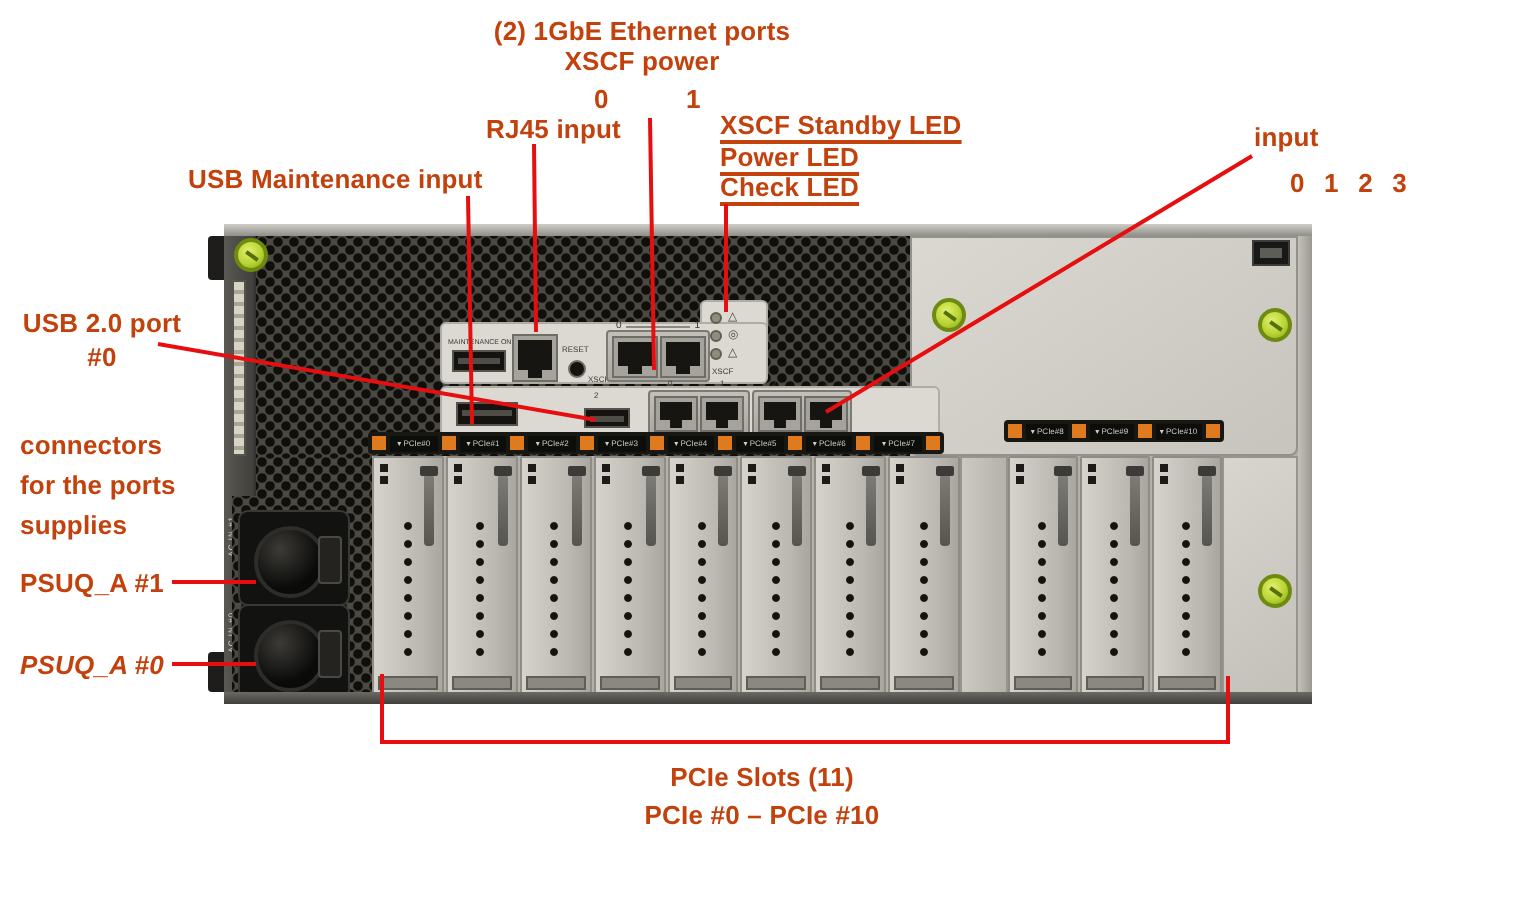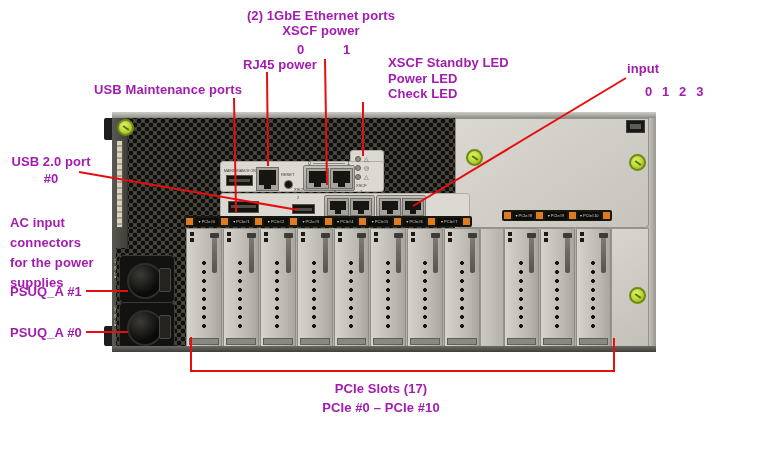--- a/index.html
+++ b/index.html
@@ -1,22 +1,22 @@
 <!DOCTYPE html>
 <html><head>
 <meta charset="utf-8">
 <style>
   html,body{margin:0;padding:0;background:#fff;}
   .diagram{position:relative;width:758px;height:458px;background:#fff;overflow:hidden;
            font-family:"Liberation Sans",sans-serif;}
   .abs{position:absolute;}
   
-  .lbl{position:absolute;font-weight:bold;font-size:13px;color:#a21caf;line-height:15px;letter-spacing:.1px;white-space:nowrap;}
+  .lbl{position:absolute;font-weight:bold;font-size:13px;color:#c2410c;line-height:15px;letter-spacing:.1px;white-space:nowrap;}
   .ctr{text-align:center;}
-  .und{text-decoration-thickness:1.5px;text-underline-offset:2.5px;margin-left:28px;}
+  .und{text-decoration:underline;text-decoration-thickness:1.5px;text-underline-offset:2.5px;}
   
   .chassis{left:112px;top:112px;width:544px;height:240px;background:#b2b0a9;border:1px solid #6f6e69;border-radius:2px;box-sizing:border-box;}
   .top-rail{left:112px;top:112px;width:544px;height:7px;background:linear-gradient(#cfcdc6,#8f8e88);border-bottom:1px solid #5c5b57;box-sizing:border-box;}
   .bot-rail{left:112px;top:346px;width:544px;height:6px;background:linear-gradient(#6b6a64,#3f3e3a);}
   .left-rail{left:112px;top:118px;width:16px;height:228px;background:linear-gradient(90deg,#5a5852,#413f3a);border-right:1px solid #33322e;box-sizing:border-box;}
   .right-rail{left:649px;top:118px;width:7px;height:228px;background:linear-gradient(90deg,#c3c1ba,#9a988f);}
   .ear{left:104px;top:118px;width:8px;height:22px;background:#1e1d1b;border-radius:2px 0 0 2px;}
   .ear2{left:104px;top:326px;width:8px;height:20px;background:#1e1d1b;border-radius:2px 0 0 2px;}
   .sticker{left:116px;top:140px;width:7px;height:88px;background:repeating-linear-gradient(#d8d3c2 0 4px,#a9a493 4px 6px);border:1px solid #55534d;box-sizing:border-box;}
   
@@ -301,52 +301,51 @@
 
   <div class="abs bot-rail"></div>
 
   <div class="lbl ctr" style="left:238px;top:8px;width:166px;">
     <div>(2) 1GbE Ethernet ports</div>
     <div>XSCF power</div>
   </div>
   <span class="lbl" style="left:297px;top:42px;">0</span>
   <span class="lbl" style="left:343px;top:42px;">1</span>
 
-  <span class="lbl" style="left:243px;top:57px;">RJ45 power</span>
+  <span class="lbl" style="left:243px;top:57px;">RJ45 input</span>
 
   <div class="lbl" style="left:360px;top:55px;line-height:15.5px;">
     <div class="und">XSCF Standby LED</div>
     <div class="und">Power LED</div>
     <div class="und">Check LED</div>
   </div>
 
   <div class="lbl" style="left:627px;top:61px;">
     <div>input</div>
   </div>
   <span class="lbl" style="left:645px;top:84px;word-spacing:6px;">0 1 2 3</span>
 
-  <span class="lbl" style="left:94px;top:82px;">USB Maintenance ports</span>
+  <span class="lbl" style="left:94px;top:82px;">USB Maintenance input</span>
 
   <div class="lbl ctr" style="left:6px;top:153px;width:90px;line-height:17px;">
     <div>USB 2.0 port</div>
     <div>#0</div>
   </div>
 
   <div class="lbl" style="left:10px;top:213px;line-height:20px;">
-    <div>AC input</div>
     <div>connectors</div>
-    <div>for the power</div>
+    <div>for the ports</div>
     <div>supplies</div>
   </div>
 
   <span class="lbl" style="left:10px;top:284px;">PSUQ_A #1</span>
-  <span class="lbl" style="left:10px;top:325px;">PSUQ_A #0</span>
+  <span class="lbl" style="left:10px;top:325px;font-style:italic;">PSUQ_A #0</span>
 
   <div class="lbl ctr" style="left:260px;top:379px;width:242px;line-height:19px;">
-    <div>PCIe Slots (17)</div>
+    <div>PCIe Slots (11)</div>
     <div>PCIe #0 – PCIe #10</div>
   </div>
 
   <svg class="lines" width="758" height="458">
     <g stroke="#e60e0e" stroke-width="2" fill="none">
       <line x1="234" y1="98" x2="236" y2="212"></line>
       <line x1="267" y1="72" x2="268" y2="166"></line>
       <line x1="325" y1="59" x2="327" y2="185"></line>
       <line x1="363" y1="102" x2="363" y2="156"></line>
       <line x1="626" y1="78" x2="413" y2="206"></line>

